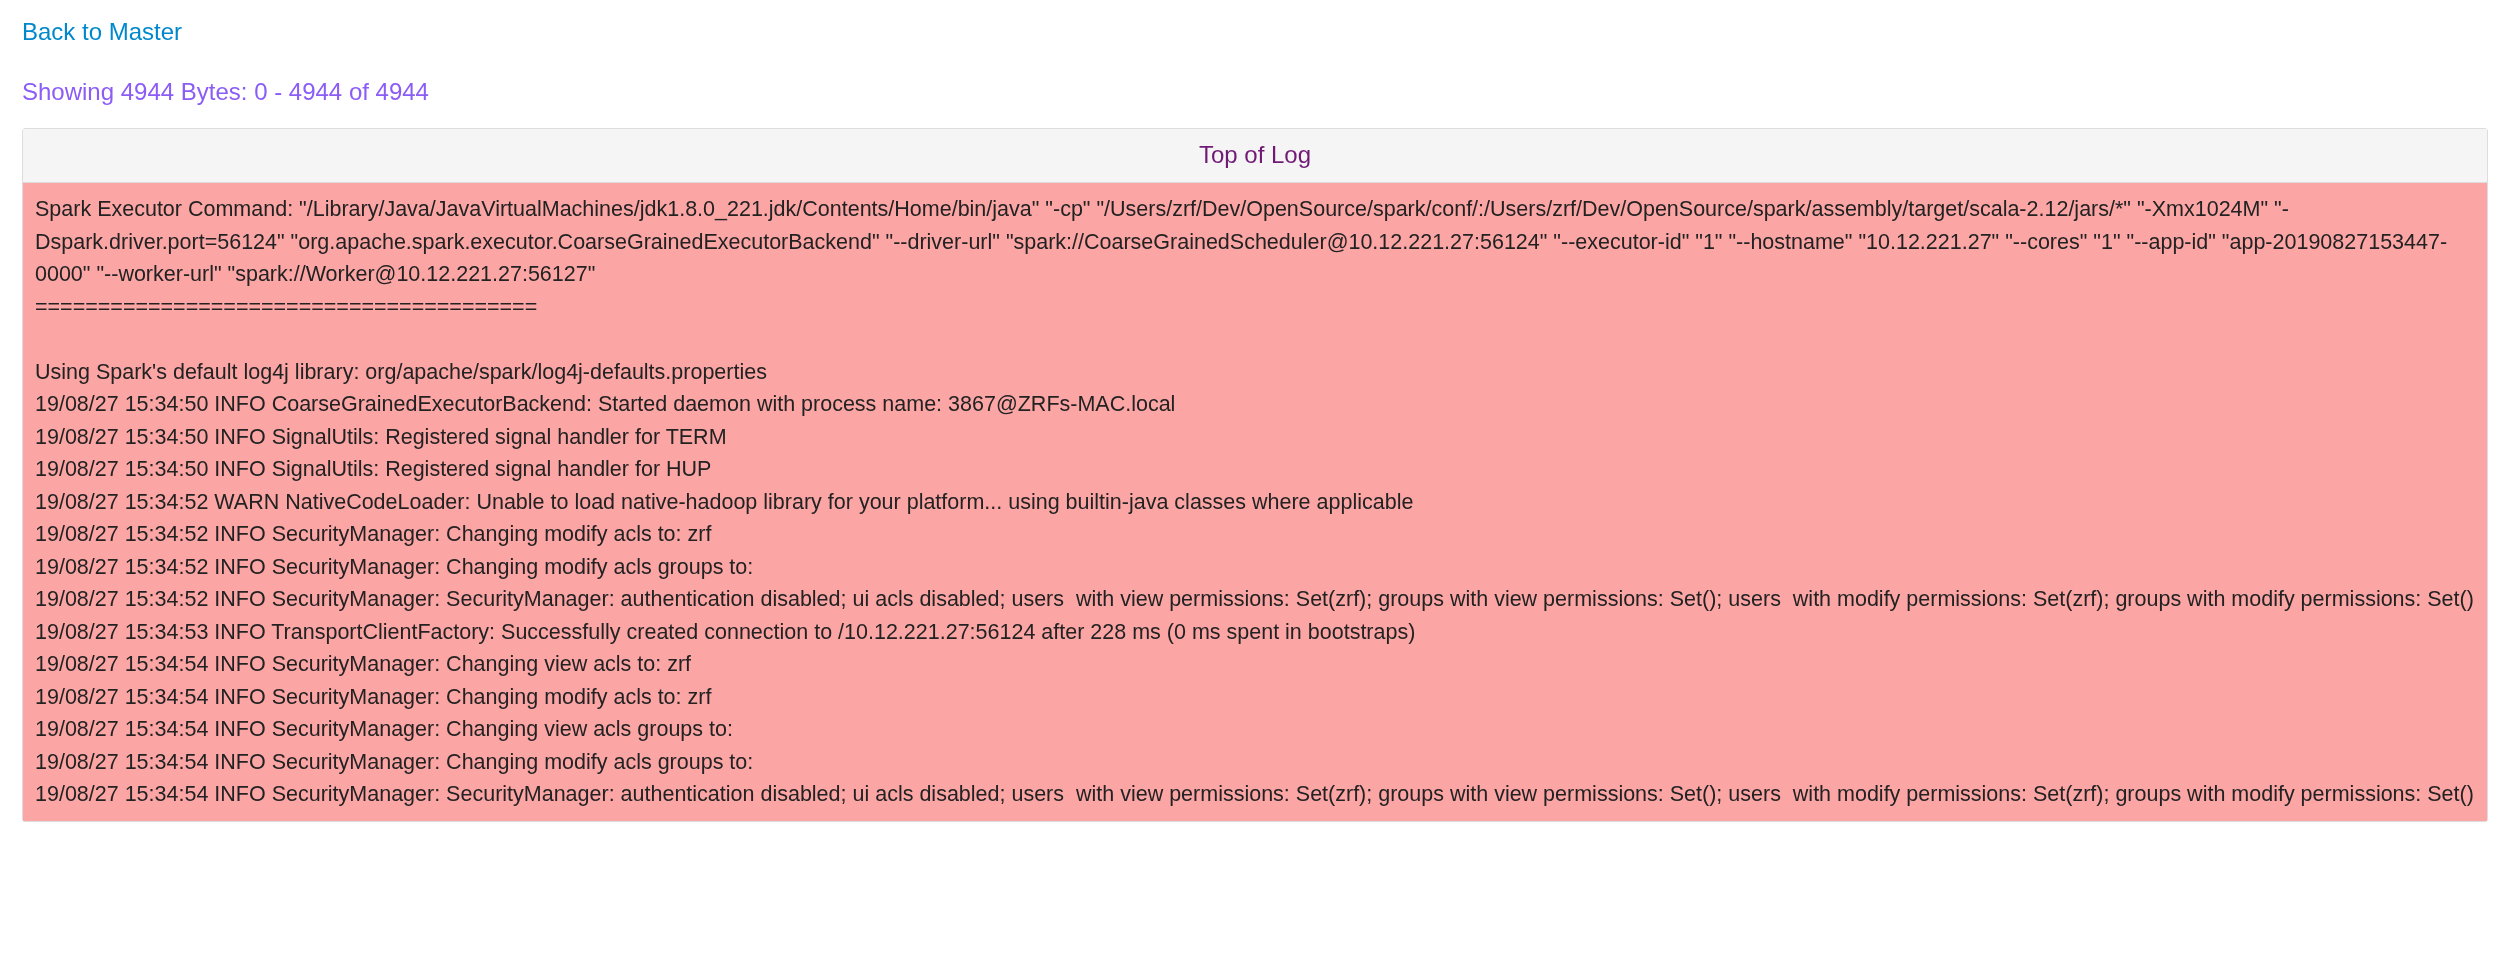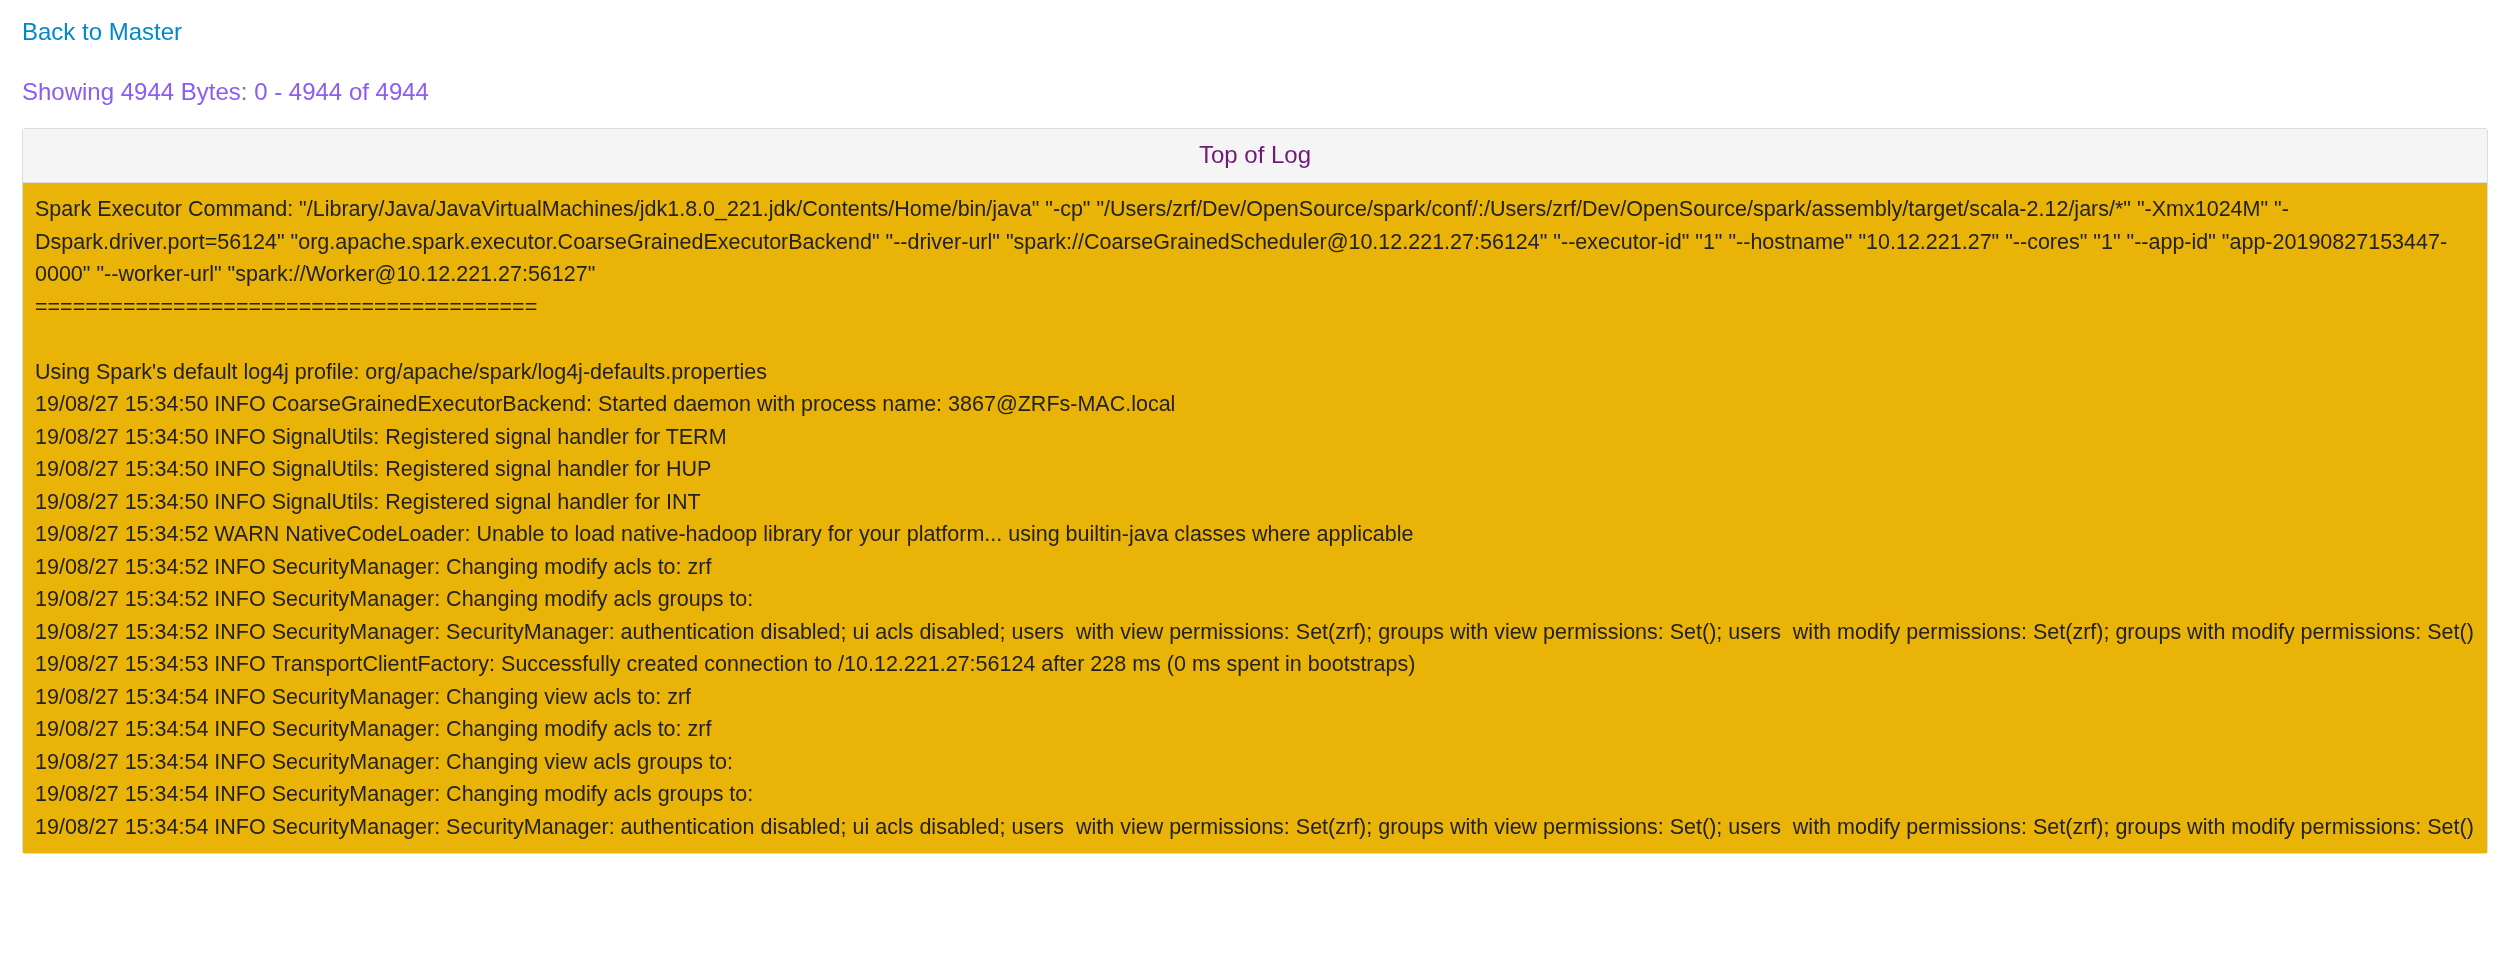--- a/index.html
+++ b/index.html
@@ -44,21 +44,21 @@
     border-bottom: 1px solid #dddddd;
     color: #701a75;
     font-size: 24px;
     text-align: center;
     padding: 12px 0 13px 0;
     line-height: 28px;
     user-select: none;
   }
   .log-body {
     padding: 10px 10px 10px 12px;
-    background: #eab308;
+    background: #fca5a5;
     overflow: hidden;
   }
   .log-line {
     font-family: "Liberation Sans", sans-serif;
     font-size: 21.5px;
     line-height: 32.5px;
     color: #222222;
     white-space: pre-wrap;
     word-break: break-word;
     margin: 0;
@@ -75,25 +75,24 @@
   <a class="back-link" href="#">Back to Master</a>
 
   <div class="showing-line">Showing 4944 Bytes: 0 - 4944 of 4944</div>
 
   <div class="log-panel">
     <div class="log-panel-header">Top of Log</div>
     <div class="log-body">
         <div class="log-line">Spark Executor Command: "/Library/Java/JavaVirtualMachines/jdk1.8.0_221.jdk/Contents/Home/bin/java" "-cp" "/Users/zrf/Dev/OpenSource/spark/conf/:/Users/zrf/Dev/OpenSource/spark/assembly/target/scala-2.12/jars/*" "-Xmx1024M" "-Dspark.driver.port=56124" "org.apache.spark.executor.CoarseGrainedExecutorBackend" "--driver-url" "spark://CoarseGrainedScheduler@10.12.221.27:56124" "--executor-id" "1" "--hostname" "10.12.221.27" "--cores" "1" "--app-id" "app-20190827153447-0000" "--worker-url" "spark://Worker@10.12.221.27:56127"</div>
         <div class="log-line">========================================</div>
         <div class="log-line blank"></div>
-        <div class="log-line">Using Spark's default log4j profile: org/apache/spark/log4j-defaults.properties</div>
+        <div class="log-line">Using Spark's default log4j library: org/apache/spark/log4j-defaults.properties</div>
         <div class="log-line">19/08/27 15:34:50 INFO CoarseGrainedExecutorBackend: Started daemon with process name: 3867@ZRFs-MAC.local</div>
         <div class="log-line">19/08/27 15:34:50 INFO SignalUtils: Registered signal handler for TERM</div>
         <div class="log-line">19/08/27 15:34:50 INFO SignalUtils: Registered signal handler for HUP</div>
-        <div class="log-line">19/08/27 15:34:50 INFO SignalUtils: Registered signal handler for INT</div>
         <div class="log-line">19/08/27 15:34:52 WARN NativeCodeLoader: Unable to load native-hadoop library for your platform... using builtin-java classes where applicable</div>
         <div class="log-line">19/08/27 15:34:52 INFO SecurityManager: Changing modify acls to: zrf</div>
         <div class="log-line">19/08/27 15:34:52 INFO SecurityManager: Changing modify acls groups to:</div>
         <div class="log-line">19/08/27 15:34:52 INFO SecurityManager: SecurityManager: authentication disabled; ui acls disabled; users  with view permissions: Set(zrf); groups with view permissions: Set(); users  with modify permissions: Set(zrf); groups with modify permissions: Set()</div>
         <div class="log-line">19/08/27 15:34:53 INFO TransportClientFactory: Successfully created connection to /10.12.221.27:56124 after 228 ms (0 ms spent in bootstraps)</div>
         <div class="log-line">19/08/27 15:34:54 INFO SecurityManager: Changing view acls to: zrf</div>
         <div class="log-line">19/08/27 15:34:54 INFO SecurityManager: Changing modify acls to: zrf</div>
         <div class="log-line">19/08/27 15:34:54 INFO SecurityManager: Changing view acls groups to:</div>
         <div class="log-line">19/08/27 15:34:54 INFO SecurityManager: Changing modify acls groups to:</div>
         <div class="log-line">19/08/27 15:34:54 INFO SecurityManager: SecurityManager: authentication disabled; ui acls disabled; users  with view permissions: Set(zrf); groups with view permissions: Set(); users  with modify permissions: Set(zrf); groups with modify permissions: Set()</div>

